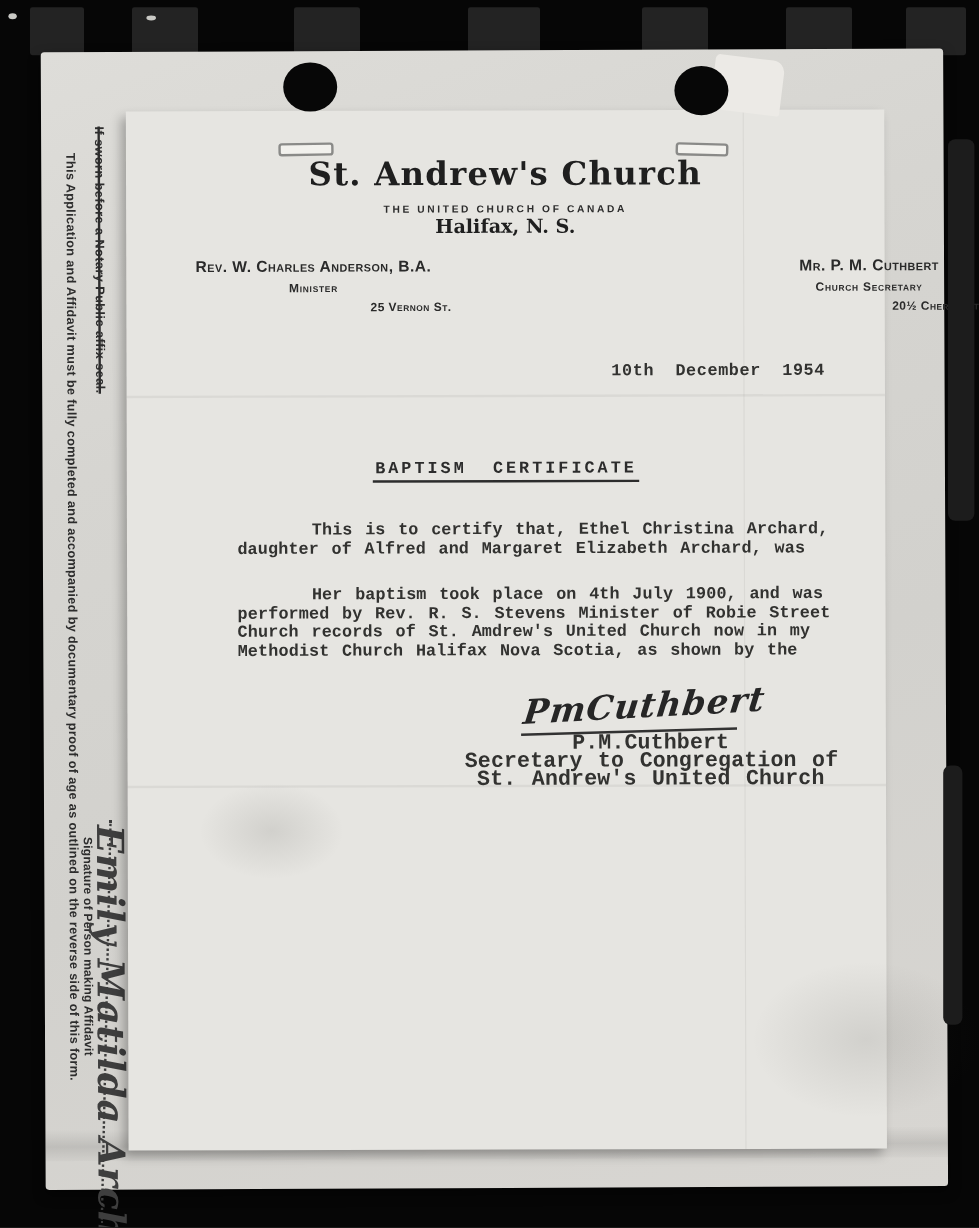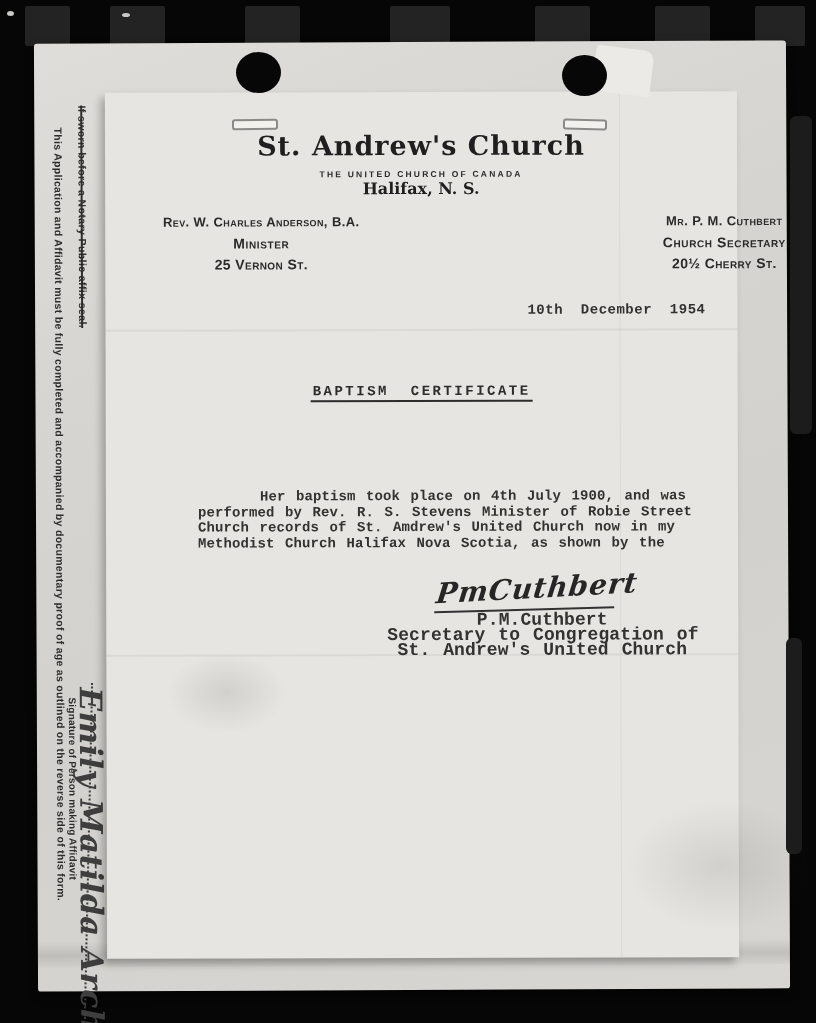--- a/index.html
+++ b/index.html
@@ -35,26 +35,26 @@
 
   
   .center{position:absolute;left:0;width:100%;text-align:center;color:#1f1f1f;}
   #church-name{top:38px;font-family:"DejaVu Serif",serif;font-weight:bold;font-size:27px;letter-spacing:1px;}
   #denomination{top:77px;font-size:8.5px;font-weight:bold;letter-spacing:2.2px;color:#2b2b2b;}
   #location{top:87px;font-family:"DejaVu Serif",serif;font-weight:bold;font-size:16px;}
 
   .staff-col{position:absolute;top:122px;text-align:center;color:#2a2a2a;
              font-variant:small-caps;font-weight:bold;}
   .staff-name{font-size:13px;letter-spacing:0.4px;}
-  .staff-title{font-size:14px;margin-top:6px;letter-spacing:0.6px;text-align:center;}
-  .staff-addr{font-size:14px;margin-top:5px;letter-spacing:0.4px;}
+  .staff-title{font-size:10px;margin-top:6px;letter-spacing:0.6px;text-align:center;}
+  .staff-addr{font-size:10px;margin-top:5px;letter-spacing:0.4px;text-align:right;}
 
   
   .tw{font-family:"Liberation Mono",monospace;font-weight:bold;color:#323230;white-space:pre;}
-  #date-line{position:absolute;left:422px;top:210px;font-size:14px;letter-spacing:0.5px;}
+  #date-line{position:absolute;left:404px;top:210px;font-size:14px;letter-spacing:0.5px;}
   #cert-title{top:289px;}
   #cert-title span{display:inline-block;font-family:"Liberation Mono",monospace;font-weight:bold;
     font-size:14px;letter-spacing:2.5px;color:#2c2c2c;border-bottom:2px solid #2c2c2c;
     padding:0 2px 1px 2px;white-space:pre;}
   .body-text{position:absolute;left:92px;width:520px;}
   .tline{font-size:14px;line-height:15.6px;letter-spacing:0.1px;word-spacing:2px;}
   .indent{padding-left:62px;}
   #para1{top:343px;} #para2{top:397px;}
 
   
@@ -136,20 +136,22 @@
       <div class="staff-addr">20½ Cherry St.</div>
     </div>
 
     <div id="date-line" class="tw">10th  December  1954</div>
 
     <div id="cert-title" class="center">
       <span>BAPTISM  CERTIFICATE</span>
     </div>
 
     <div id="para1" class="body-text">
+      <div class="tw tline indent">This is to certify that, Ethel Christina Archard,</div>
+      <div class="tw tline">daughter of Alfred and Margaret Elizabeth Archard, was</div>
     </div>
 
     <div id="para2" class="body-text">
       <div class="tw tline indent">Her baptism took place on 4th July 1900, and was</div>
       <div class="tw tline">performed by Rev. R. S. Stevens Minister of Robie Street</div>
       <div class="tw tline">Church records of St. Amdrew's United Church now in my</div>
       <div class="tw tline">Methodist Church Halifax Nova Scotia, as shown by the</div>
     </div>
 
     <div id="sig-script">PmCuthbert</div>

